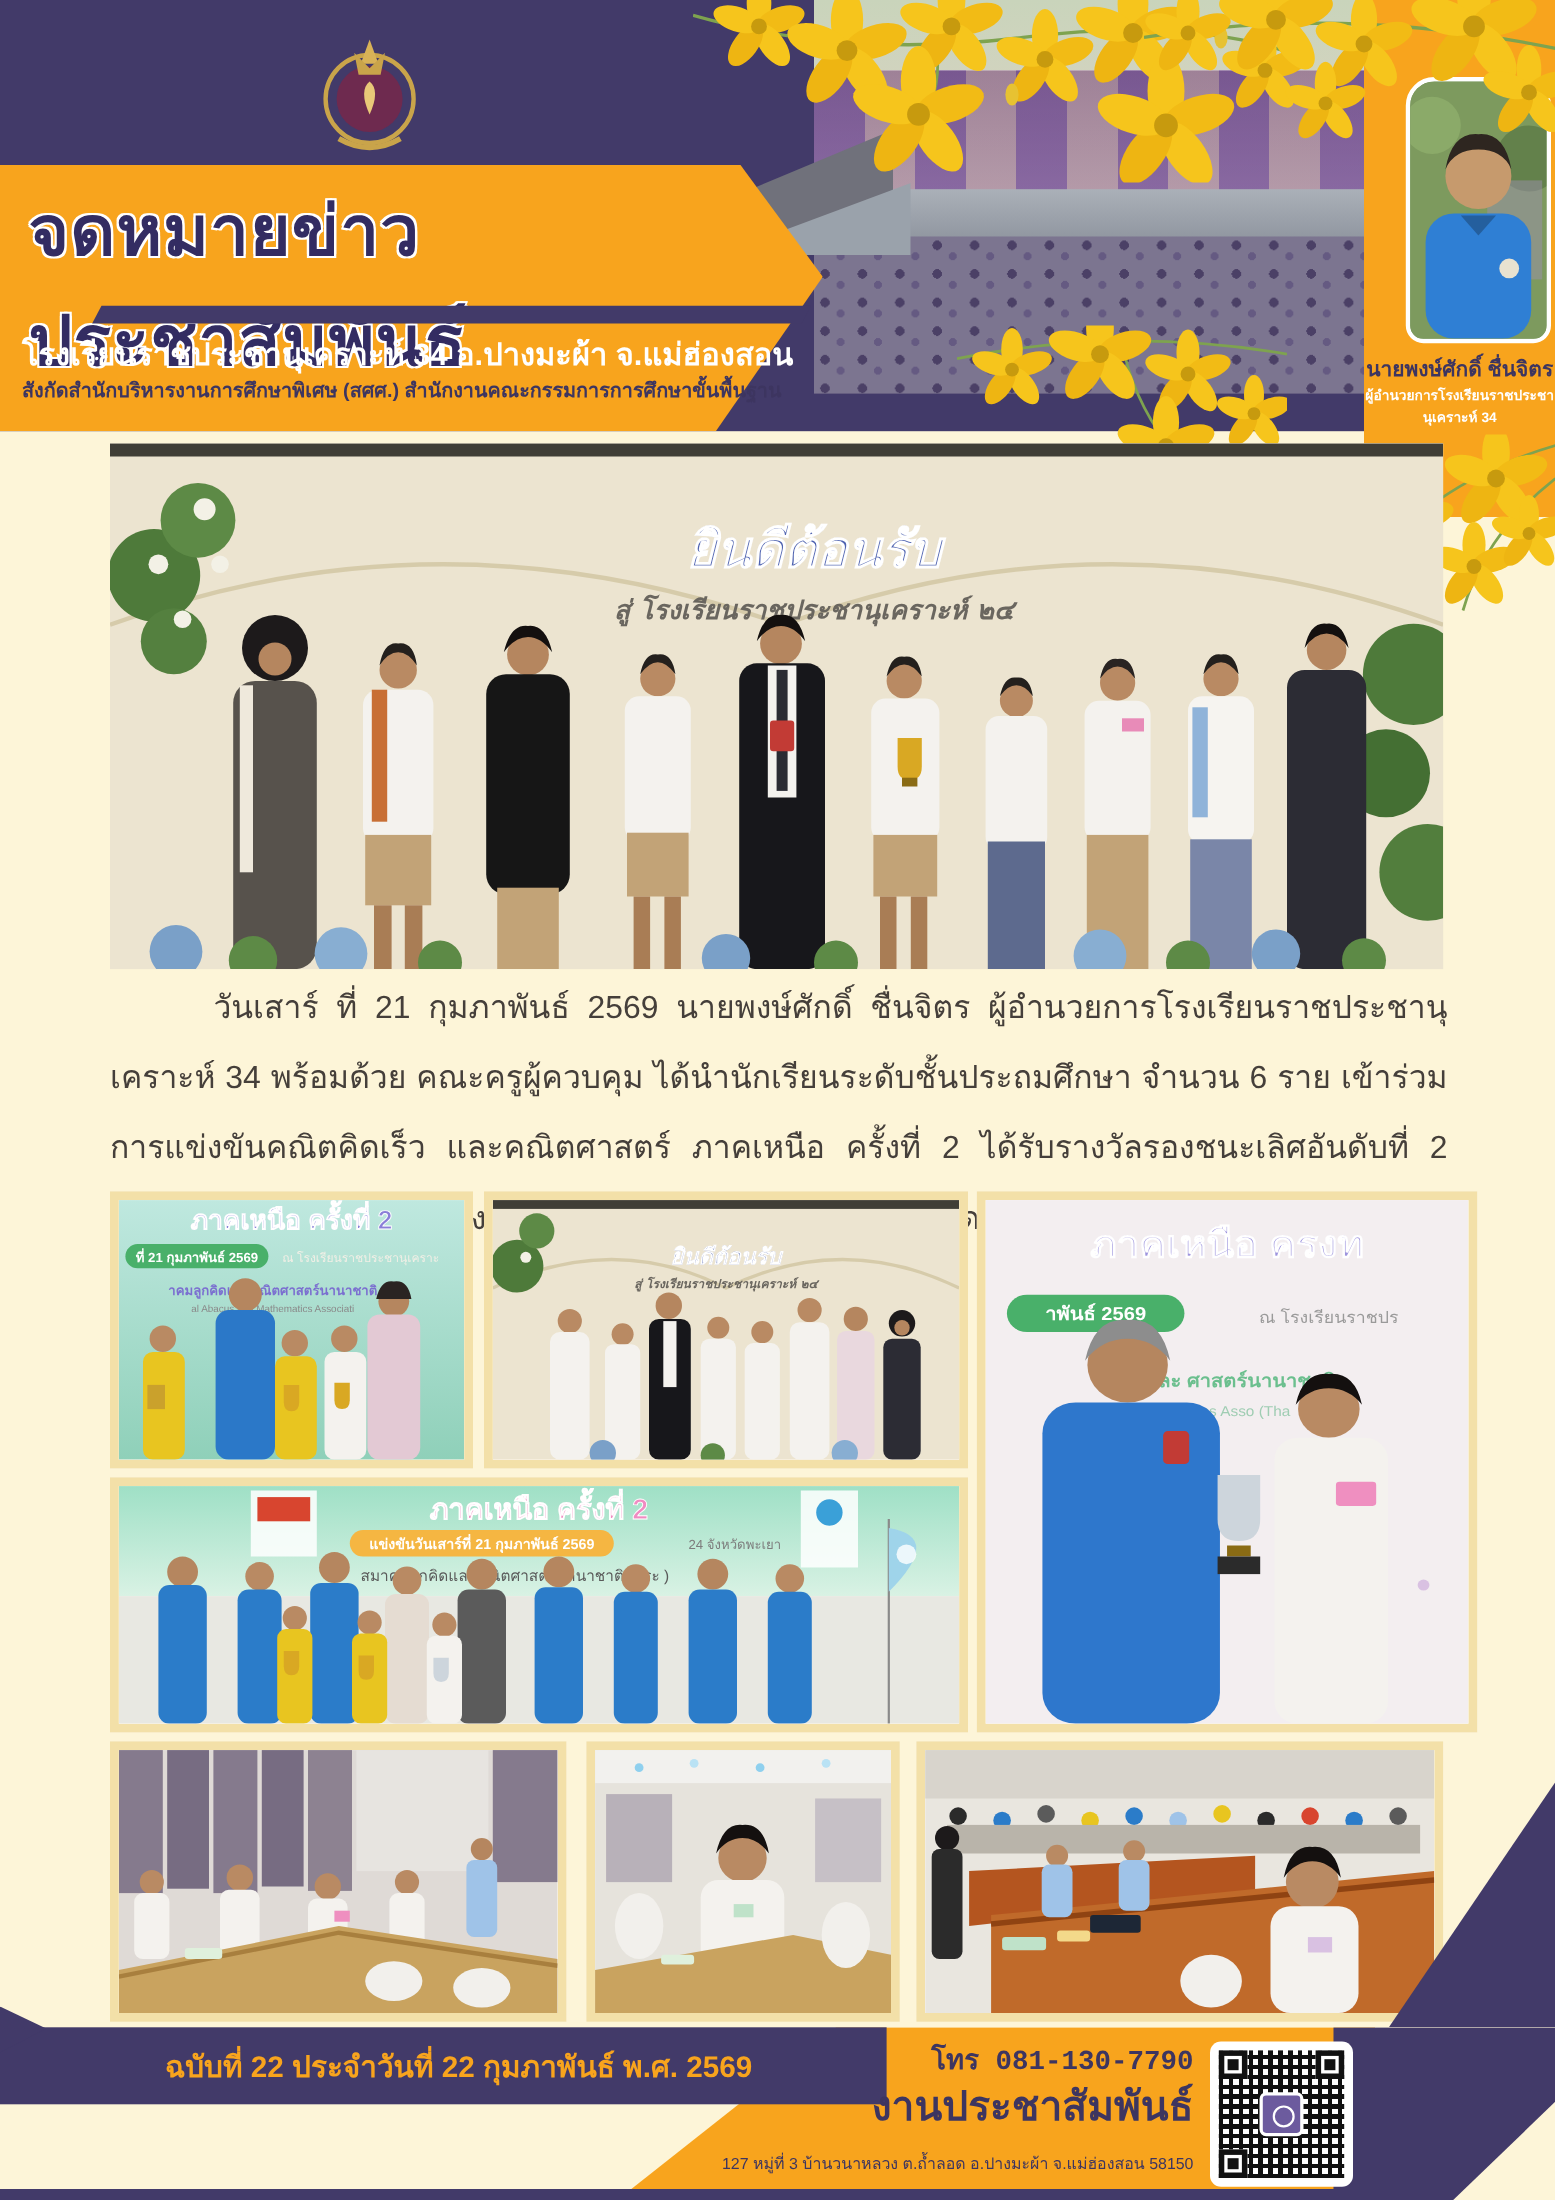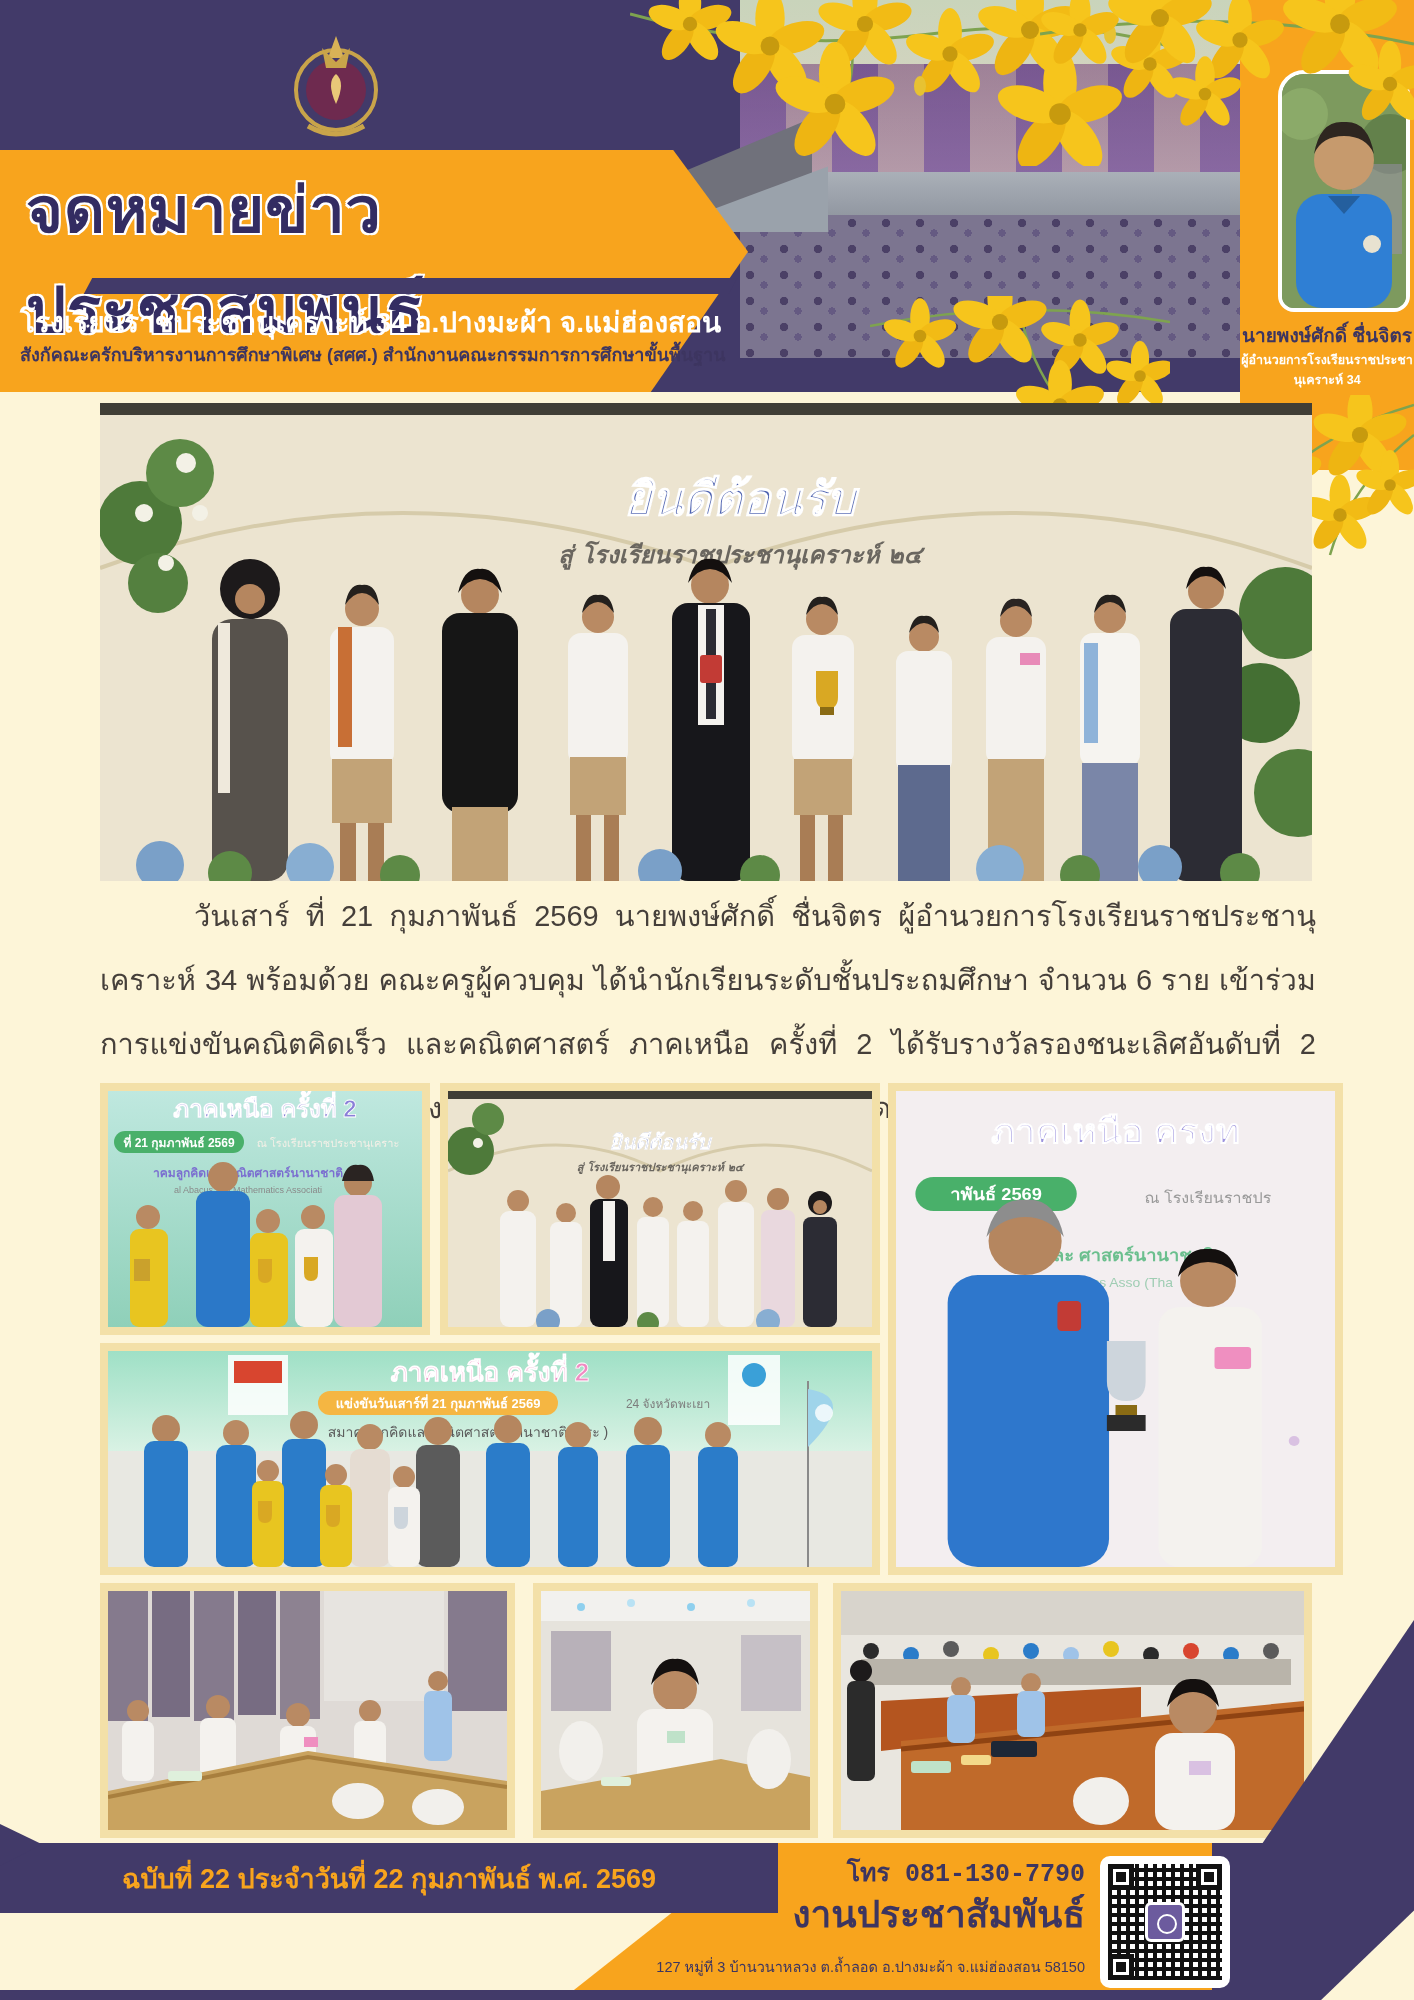--- a/index.html
+++ b/index.html
@@ -49,21 +49,21 @@
            text-align:justify;text-indent:94px;}
   
   .ph{position:absolute;border:8px solid #f3e0a8;background:#fff;overflow:hidden;box-sizing:border-box;}
   .ph svg{display:block;width:100%;height:100%;}
   
   .right-wedge-top{left:1240px;top:1620px;width:174px;height:223px;background:#423a69;
             clip-path:polygon(100% 0,100% 100%,13% 100%);}
   .footer-orange{left:540px;top:1843px;width:710px;height:157px;background:#f8a41d;
             clip-path:polygon(31% 0,100% 0,100% 100%,3% 100%);}
   .footer-band{left:0;top:1843px;width:778px;height:70px;background:#423a69;
-            display:flex;align-items:center;justify-content:center;}
+            display:flex;align-items:center;justify-content:center;padding-left:28px;}
   .issue-line{font-size:27px;font-weight:800;color:#f8a41d;}
   .footer-wedge-r{left:1212px;top:1843px;width:202px;height:157px;background:#423a69;
             clip-path:polygon(0 0,100% 0,100% 43%,54% 100%,0 100%);}
   .bottom-strip{left:0;top:1990px;width:1260px;height:10px;background:#423a69;}
   .corner-wedge-l{left:0;top:1824px;width:42px;height:42px;background:#423a69;
             clip-path:polygon(0 0,100% 48%,0 100%);}
   .phone{left:790px;top:1852px;width:295px;text-align:right;font-size:25px;font-weight:800;color:#3d3560;font-family:Liberation Mono, monospace;}
   .dept{left:700px;top:1884px;width:385px;text-align:right;font-size:37px;font-weight:800;color:#3d3560;}
   .address{left:580px;top:1955px;width:505px;text-align:right;font-size:14.5px;font-weight:normal;color:#3d3560;}
   .qr{left:1100px;top:1856px;width:130px;height:132px;background:#fff;border-radius:10px;padding:8px;
@@ -107,21 +107,21 @@
       <path d="M34 20 L48 34 L62 20 L58 40 L38 40 Z" fill="#c9a44a"></path>
       <path d="M48 46 q10 8 0 30 q-10 -22 0 -30" fill="#e9c878"></path>
       <path d="M20 98 q28 16 56 0" fill="none" stroke="#c9a44a" stroke-width="5"></path>
     </svg>
   </div>
 
   <div class="abs orange-banner"></div>
   <div class="abs nl-title">จดหมายข่าวประชาสัมพันธ์</div>
   <div class="abs title-divider"></div>
   <div class="abs school-line">โรงเรียนราชประชานุเคราะห์ 34 อ.ปางมะผ้า จ.แม่ฮ่องสอน</div>
-  <div class="abs affil-line">สังกัคณะครักบริหารงานการศึกษาพิเศษ (สศศ.) สำนักงานคณะกรรมการการศึกษาขั้นพื้นฐาน</div>
+  <div class="abs affil-line">สังกัดสำนักบริหารงานการศึกษาพิเศษ (สศศ.) สำนักงานคณะกรรมการการศึกษาขั้นพื้นฐาน</div>
 
   <div class="abs dir-panel"></div>
   <div class="abs dir-photo">
     <svg viewBox="0 0 124 234" preserveAspectRatio="none">
       <rect width="124" height="234" fill="#7d9a5e"></rect>
       <circle cx="20" cy="40" r="26" fill="#8fae6b" opacity="0.8"></circle>
       <circle cx="108" cy="70" r="30" fill="#5d7a46" opacity="0.8"></circle>
       <rect x="70" y="90" width="50" height="90" fill="#9b8fae" opacity="0.5"></rect>
       <rect x="14" y="120" width="96" height="114" rx="26" fill="#2f7fd4"></rect>
       <path d="M46 122 L62 140 L78 122 Z" fill="#245f9e"></path>

